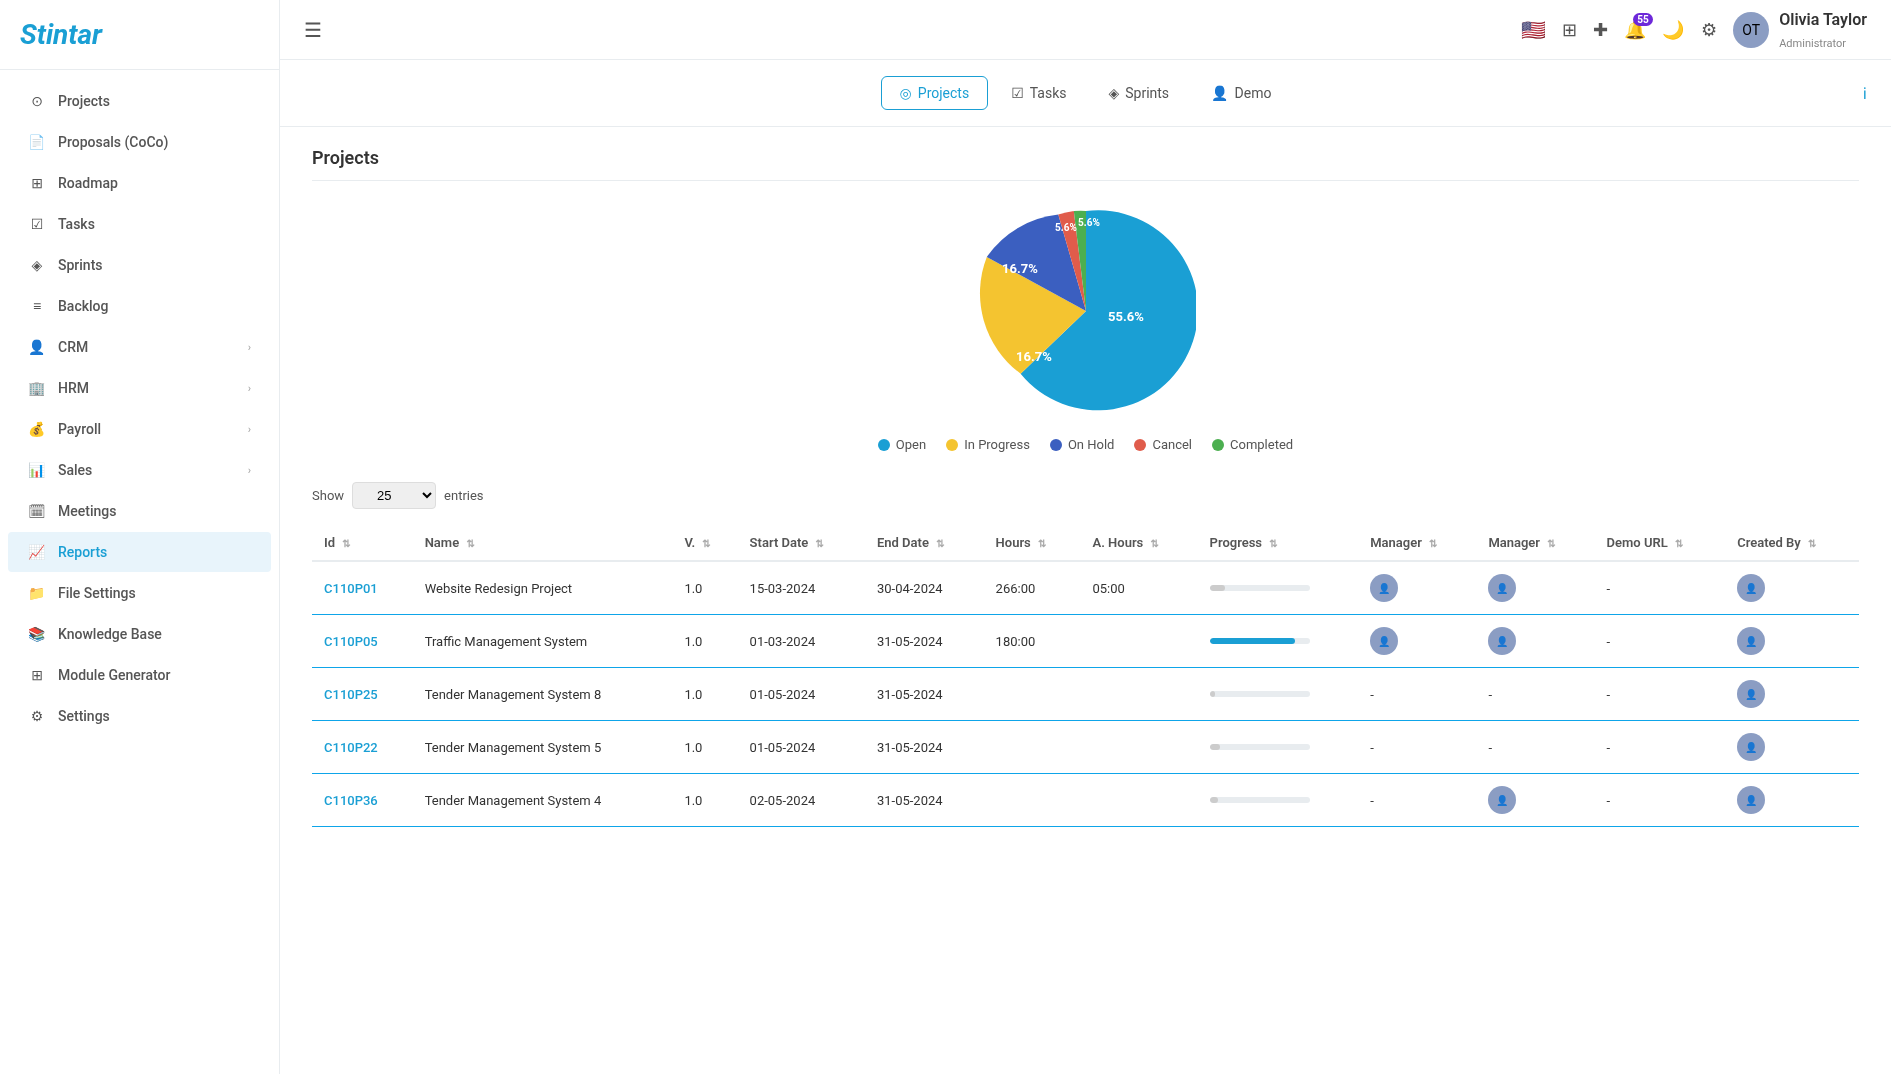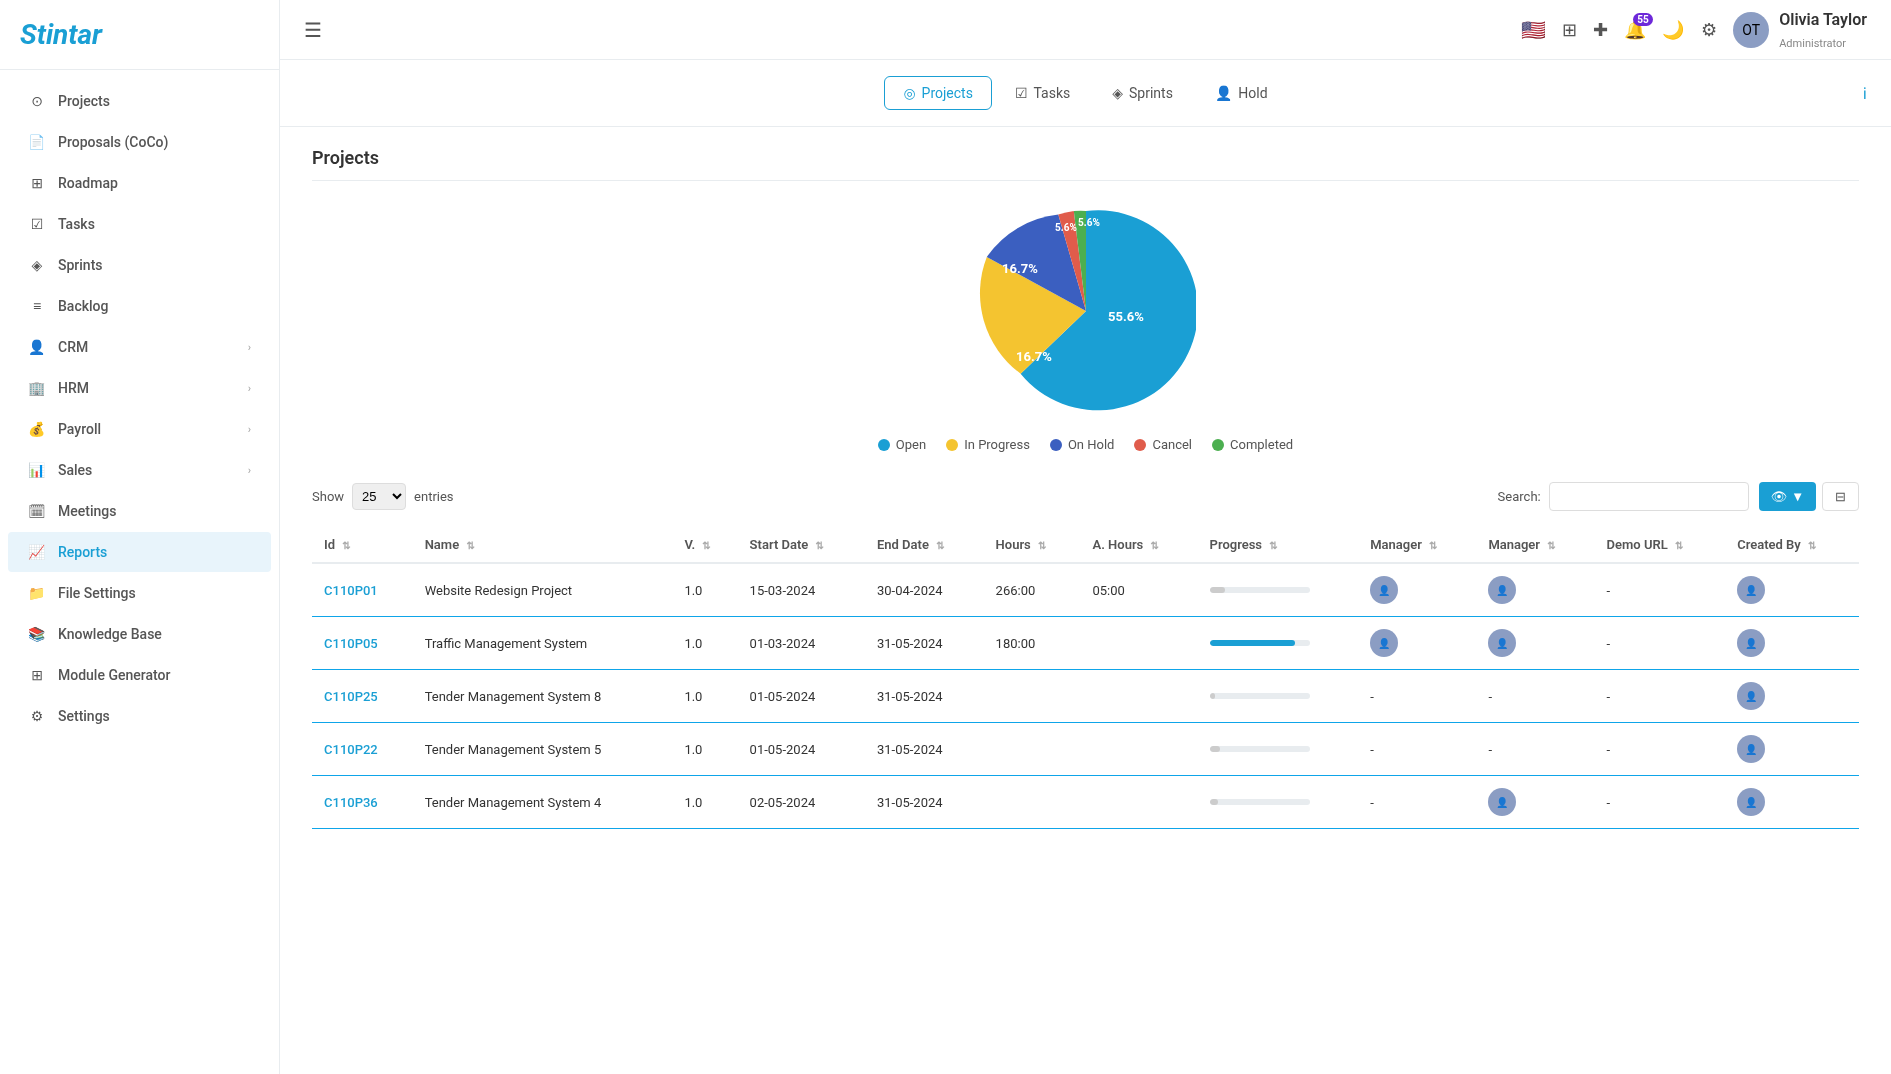--- a/index.html
+++ b/index.html
@@ -46,21 +46,21 @@
     
     .chart-container { display: flex; flex-direction: column; align-items: center; margin-bottom: 30px; }
     .pie-wrapper { position: relative; width: 220px; height: 220px; margin-bottom: 16px; }
     .legend { display: flex; gap: 20px; flex-wrap: wrap; justify-content: center; }
     .legend-item { display: flex; align-items: center; gap: 6px; font-size: 13px; color: #555; }
     .legend-dot { width: 12px; height: 12px; border-radius: 50%; flex-shrink: 0; }
 
     
     .table-controls { display: flex; align-items: center; justify-content: space-between; margin-bottom: 16px; }
     .show-entries { display: flex; align-items: center; gap: 8px; font-size: 13px; color: #555; }
-    .show-entries select { border: 1px solid #ddd; border-radius: 4px; padding: 4px 5px; font-size: 13px; cursor: pointer; }
+    .show-entries select { border: 1px solid #ddd; border-radius: 4px; padding: 4px 20px; font-size: 13px; cursor: pointer; }
     .search-area { display: flex; align-items: center; gap: 8px; }
     .search-label { font-size: 13px; color: #555; }
     .search-input { border: 1px solid #ddd; border-radius: 4px; padding: 6px 10px; font-size: 13px; width: 200px; outline: none; }
     .table-actions { display: flex; gap: 6px; }
     .action-btn { padding: 6px 12px; border-radius: 4px; border: none; cursor: pointer; font-size: 13px; }
     .action-btn.primary { background: #1a9fd4; color: #fff; }
     .action-btn.secondary { background: #fff; border: 1px solid #ddd; color: #555; }
 
     
     .projects-table { width: 100%; border-collapse: collapse; font-size: 13px; }
@@ -206,21 +206,21 @@
       <div class="tab">
         <span>☑</span>
         <span>Tasks</span>
       </div>
       <div class="tab">
         <span>◈</span>
         <span>Sprints</span>
       </div>
       <div class="tab">
         <span>👤</span>
-        <span>Hold</span>
+        <span>Demo</span>
       </div>
       <div class="info-icon">ℹ</div>
     </div>
 
     <div class="section">
       <div class="section-title">Projects</div>
 
       <div class="chart-container">
         <div class="pie-wrapper">
           <svg class="pie-chart-svg" viewBox="0 0 220 220">
@@ -269,35 +269,20 @@
       <div class="table-controls">
         <div style="display:flex; align-items:center; gap:16px;">
           <div class="show-entries">
             <span>Show</span>
             <select>
               <option>25</option>
               <option>50</option>
               <option>100</option>
             </select>
             <span>entries</span>
-          </div>
-        </div>
-        <div style="display:flex; align-items:center; gap:10px;">
-          <div class="search-area">
-            <span class="search-label">Search:</span>
-            <input type="text" class="search-input" placeholder="" style="">
-          </div>
-          <div class="table-actions">
-            <button class="action-btn primary" style="display:flex; align-items:center; gap:4px;">
-              <span>👁</span>
-              <span>▼</span>
-            </button>
-            <button class="action-btn secondary">
-              <span>⊟</span>
-            </button>
           </div>
         </div>
       </div>
 
       <table class="projects-table">
         <thead>
           <tr>
             <th><span>Id</span> <span class="sort-icon">⇅</span></th>
             <th><span>Name</span> <span class="sort-icon">⇅</span></th>
             <th><span>V.</span> <span class="sort-icon">⇅</span></th>

